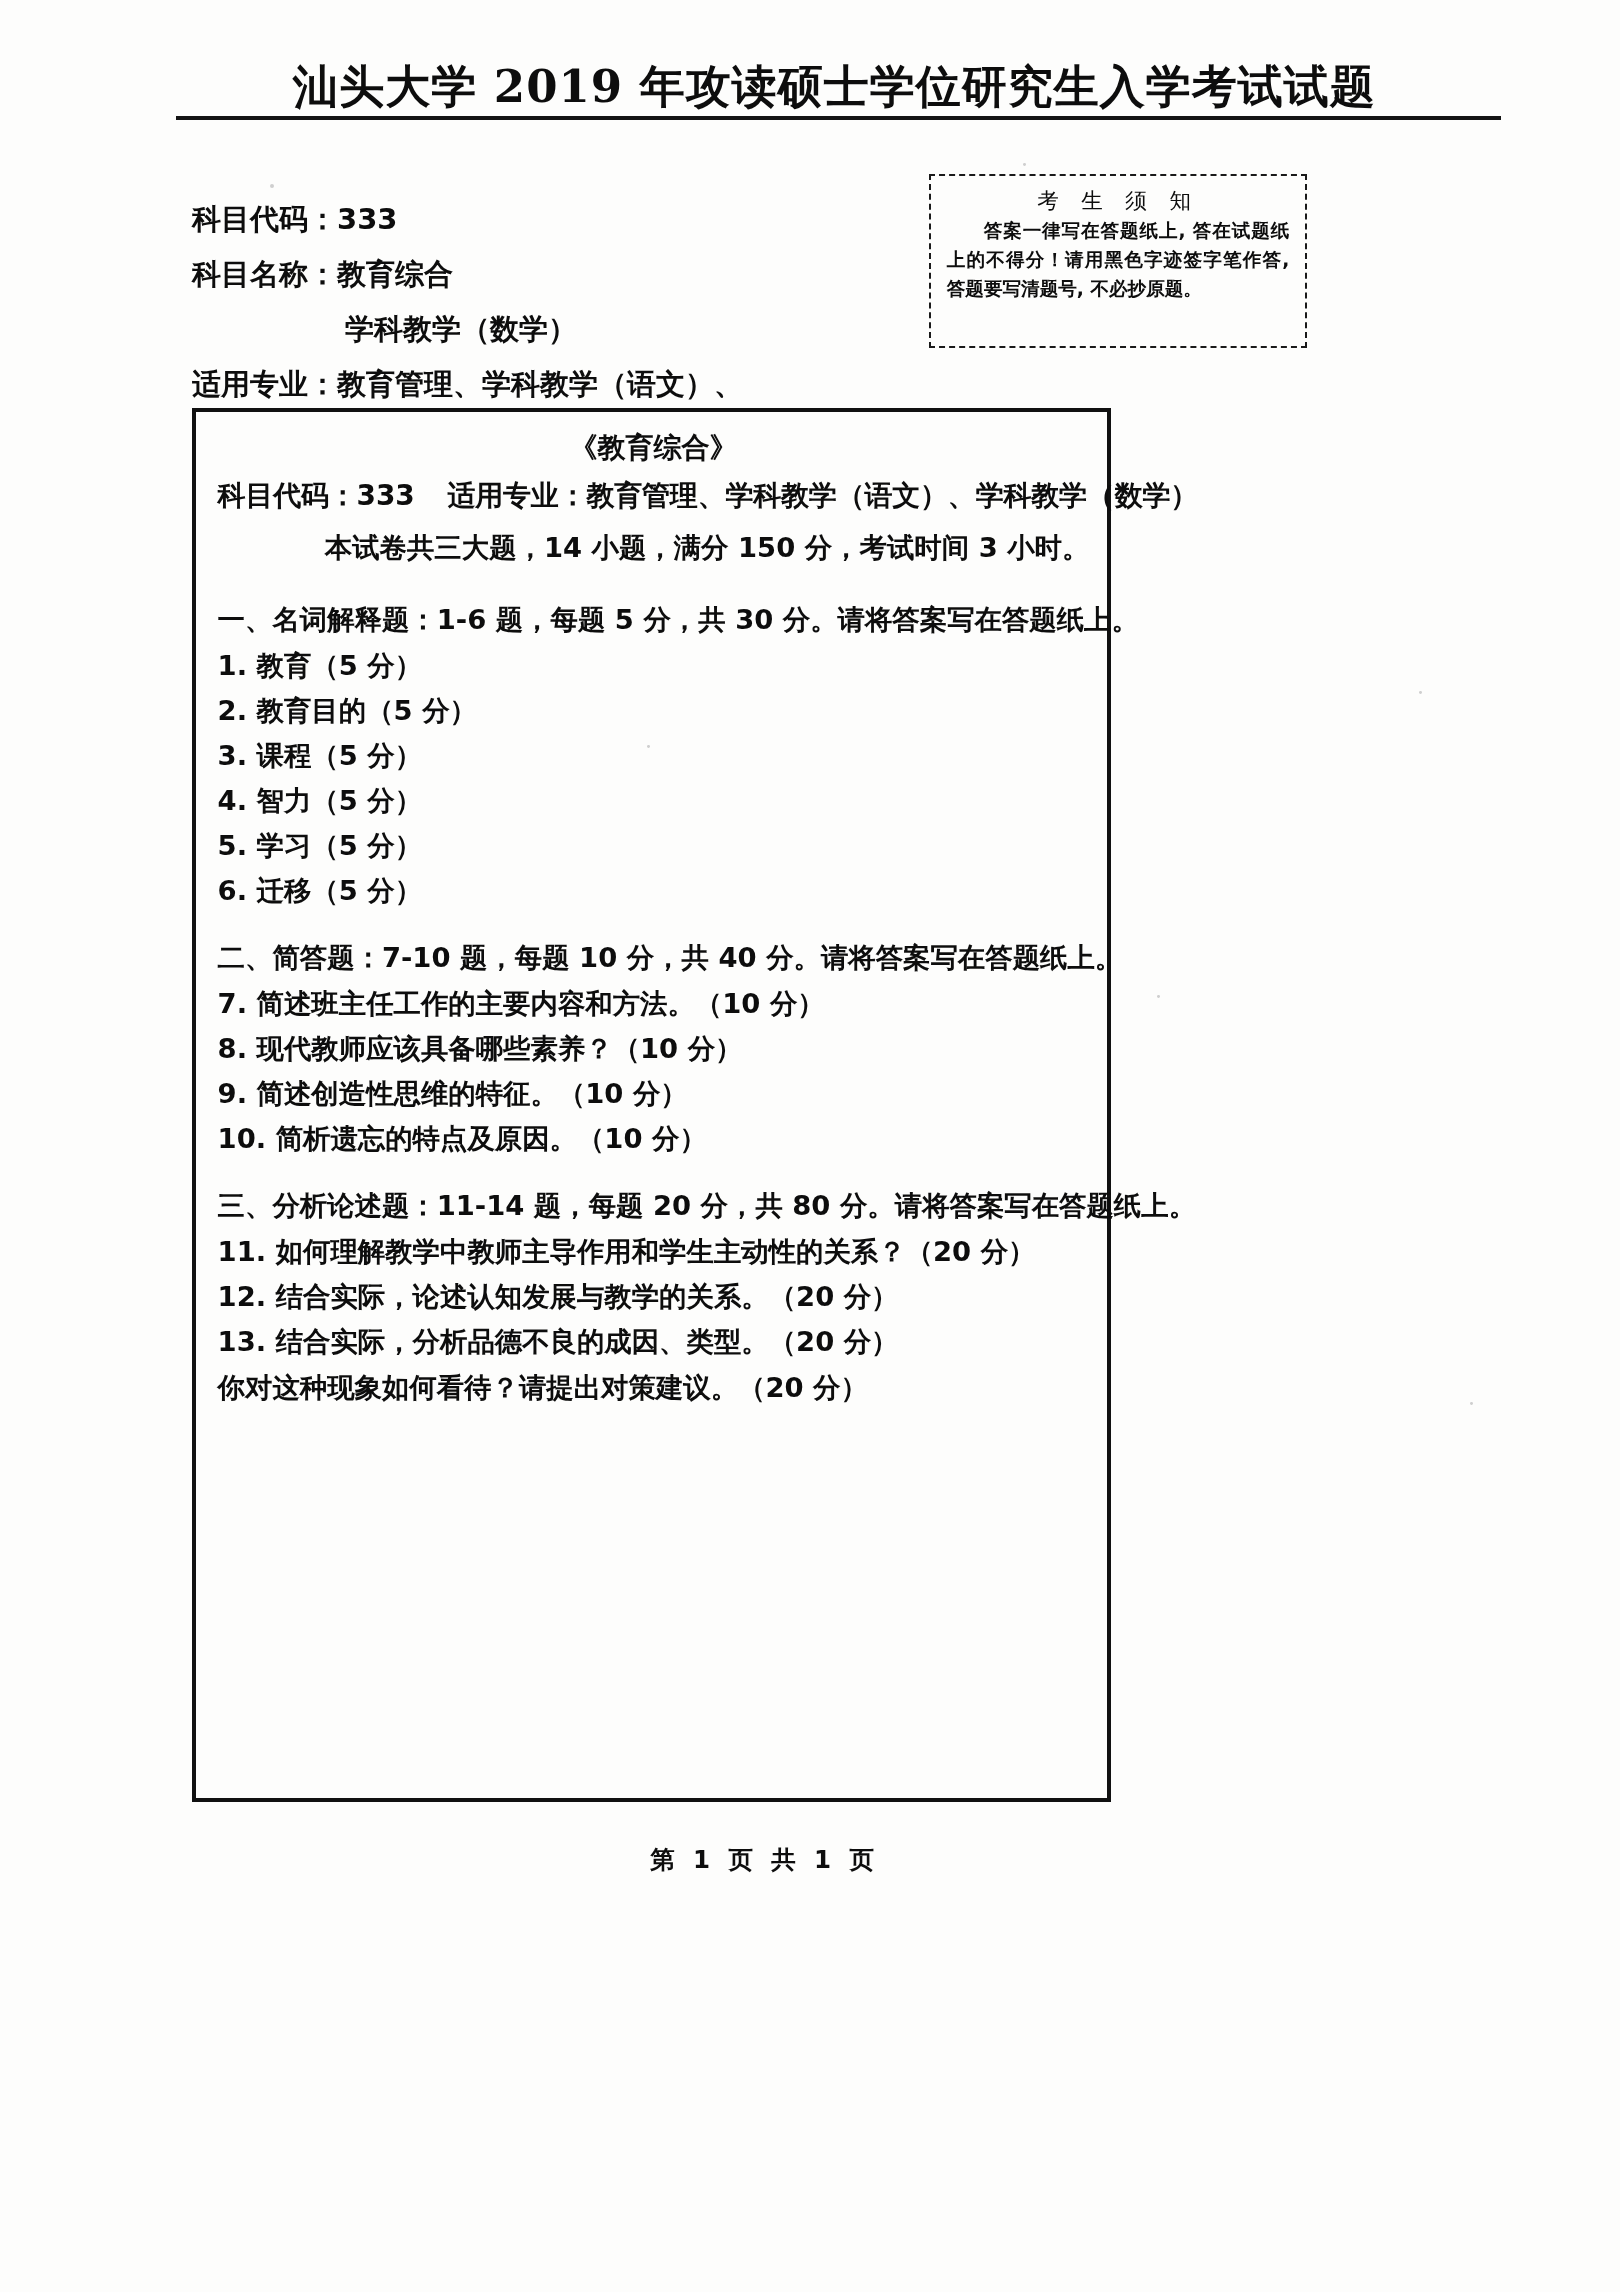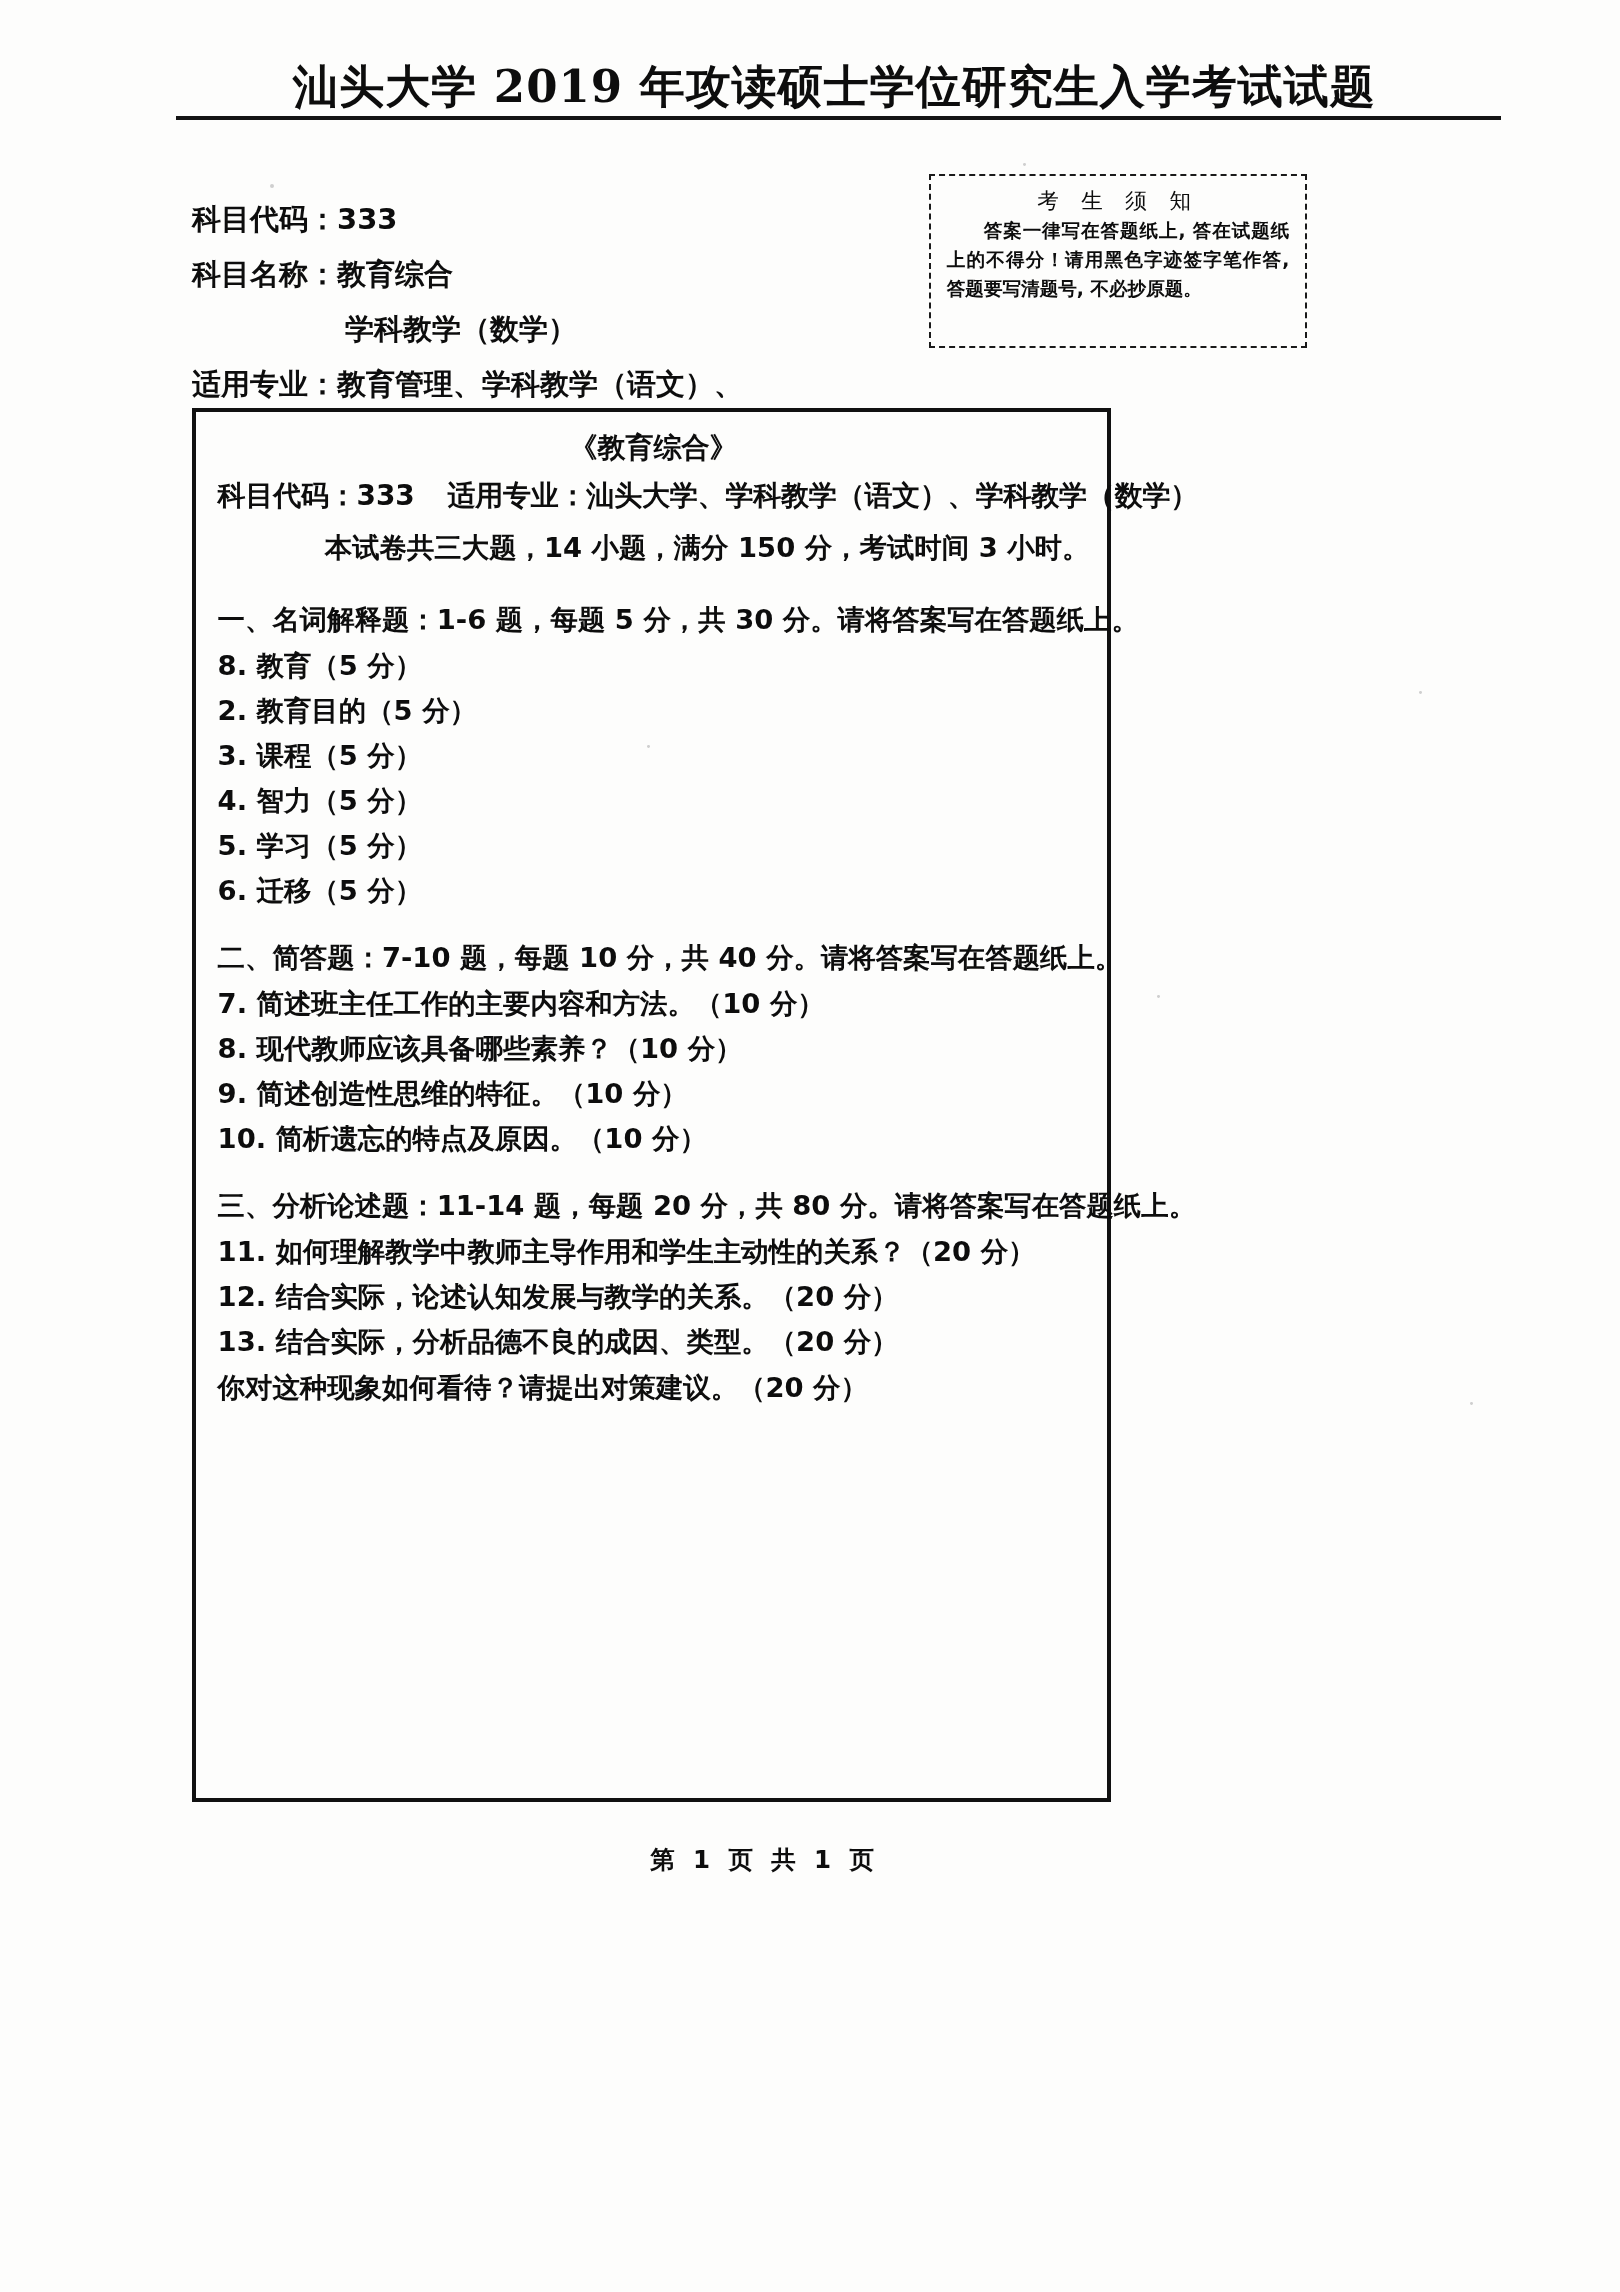--- a/index.html
+++ b/index.html
@@ -197,28 +197,28 @@
   <div class="notice">
     <div class="notice-title">考 生 须 知</div>
     <div class="notice-body">答案一律写在答题纸上, 答在试题纸上的不得分！请用黑色字迹签字笔作答, 答题要写清题号, 不必抄原题。</div>
   </div>
 
   <div class="content-box">
 
     <div class="subject-title">《教育综合》</div>
 
     <div class="code-line">
-      <span>科目代码：333</span><span class="gap"></span><span>适用专业：汕头大学、学科教学（语文）、学科教学（数学）</span>
+      <span>科目代码：333</span><span class="gap"></span><span>适用专业：教育管理、学科教学（语文）、学科教学（数学）</span>
     </div>
 
     <div class="summary-line">本试卷共三大题，14 小题，满分 150 分，考试时间 3 小时。</div>
 
     <div class="section">
       <div class="section-heading">一、名词解释题：1-6 题，每题 5 分，共 30 分。请将答案写在答题纸上。</div>
-      <div class="q-item">8. 教育（5 分）</div>
+      <div class="q-item">1. 教育（5 分）</div>
       <div class="q-item">2. 教育目的（5 分）</div>
       <div class="q-item">3. 课程（5 分）</div>
       <div class="q-item">4. 智力（5 分）</div>
       <div class="q-item">5. 学习（5 分）</div>
       <div class="q-item">6. 迁移（5 分）</div>
     </div>
 
     <div class="section">
       <div class="section-heading">二、简答题：7-10 题，每题 10 分，共 40 分。请将答案写在答题纸上。</div>
       <div class="q-item">7. 简述班主任工作的主要内容和方法。（10 分）</div>

